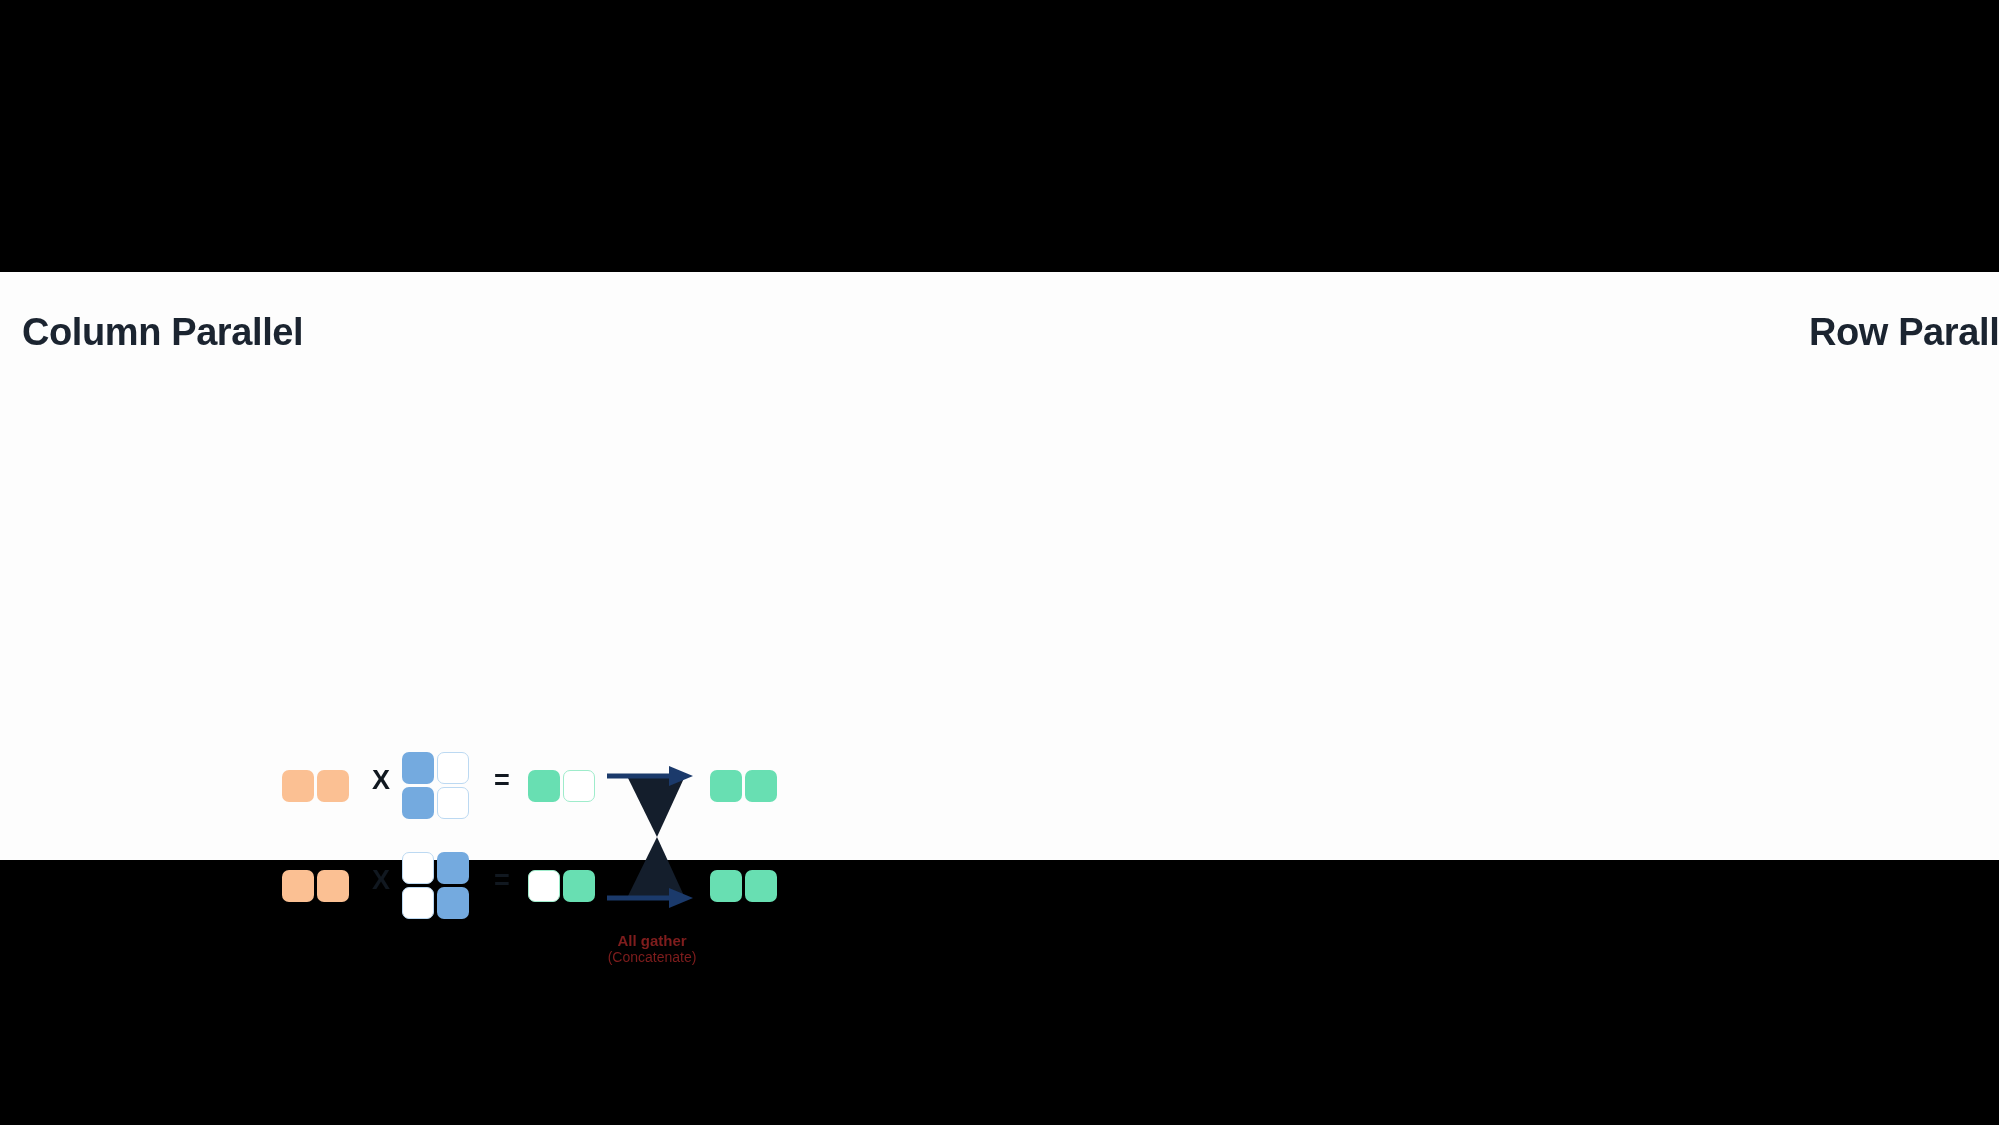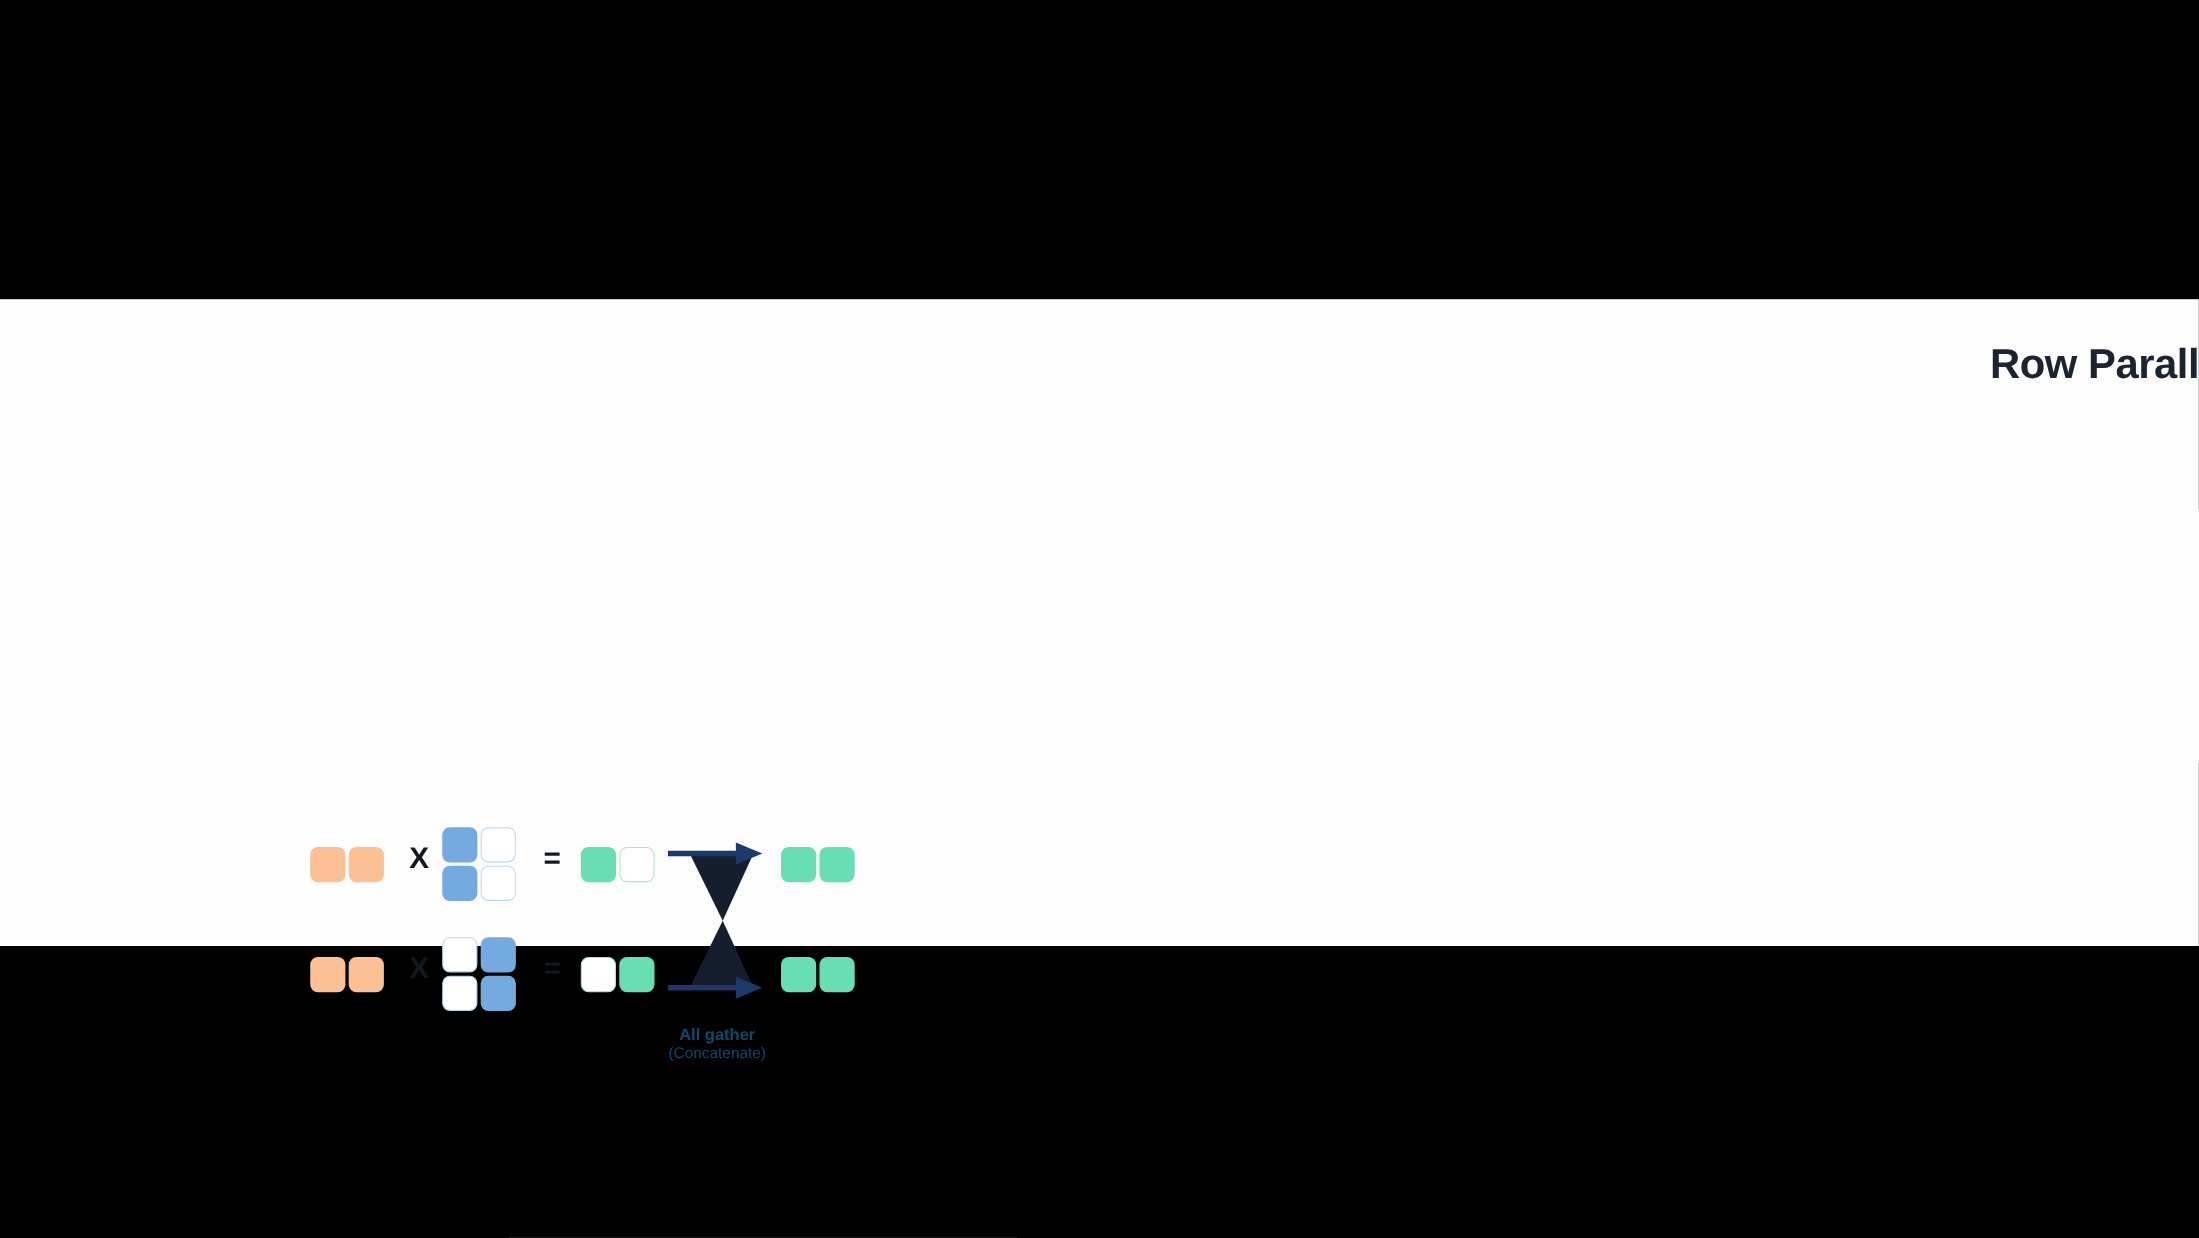--- a/index.html
+++ b/index.html
@@ -95,21 +95,21 @@
   }
 
   
   .bowtie {
     position: absolute;
   }
 
   .comm-label {
     position: absolute;
     text-align: center;
-    color: #0c4a6e;
+    color: #7f1d1d;
     white-space: nowrap;
   }
   .comm-label .main {
     display: block;
     font-size: 15px;
     font-weight: bold;
     line-height: 17px;
   }
   .comm-label .sub {
     display: block;
@@ -122,20 +122,21 @@
 <body>
 
 <div class="stage">
 
   <div class="bar-top"></div>
   <div class="bar-bottom"></div>
 
   <div class="canvas">
 
     <div class="panel" id="panel-col">
+      <div class="panel-title" id="title-col">Column Parallel</div>
 
       <div class="eq-row r1">
 
         <div class="grp" style="left:282px; top:18px;">
           <div class="cell filled-orange" id="c-p0r0-in0" style="left:0px; top:0px;"></div>
           <div class="cell filled-orange" id="c-p0r0-in1" style="left:35px; top:0px;"></div>
         </div>
         <div class="op" style="left:372px; top:13px;">X</div>
 
         <div class="grp" style="left:402px; top:0px;">

